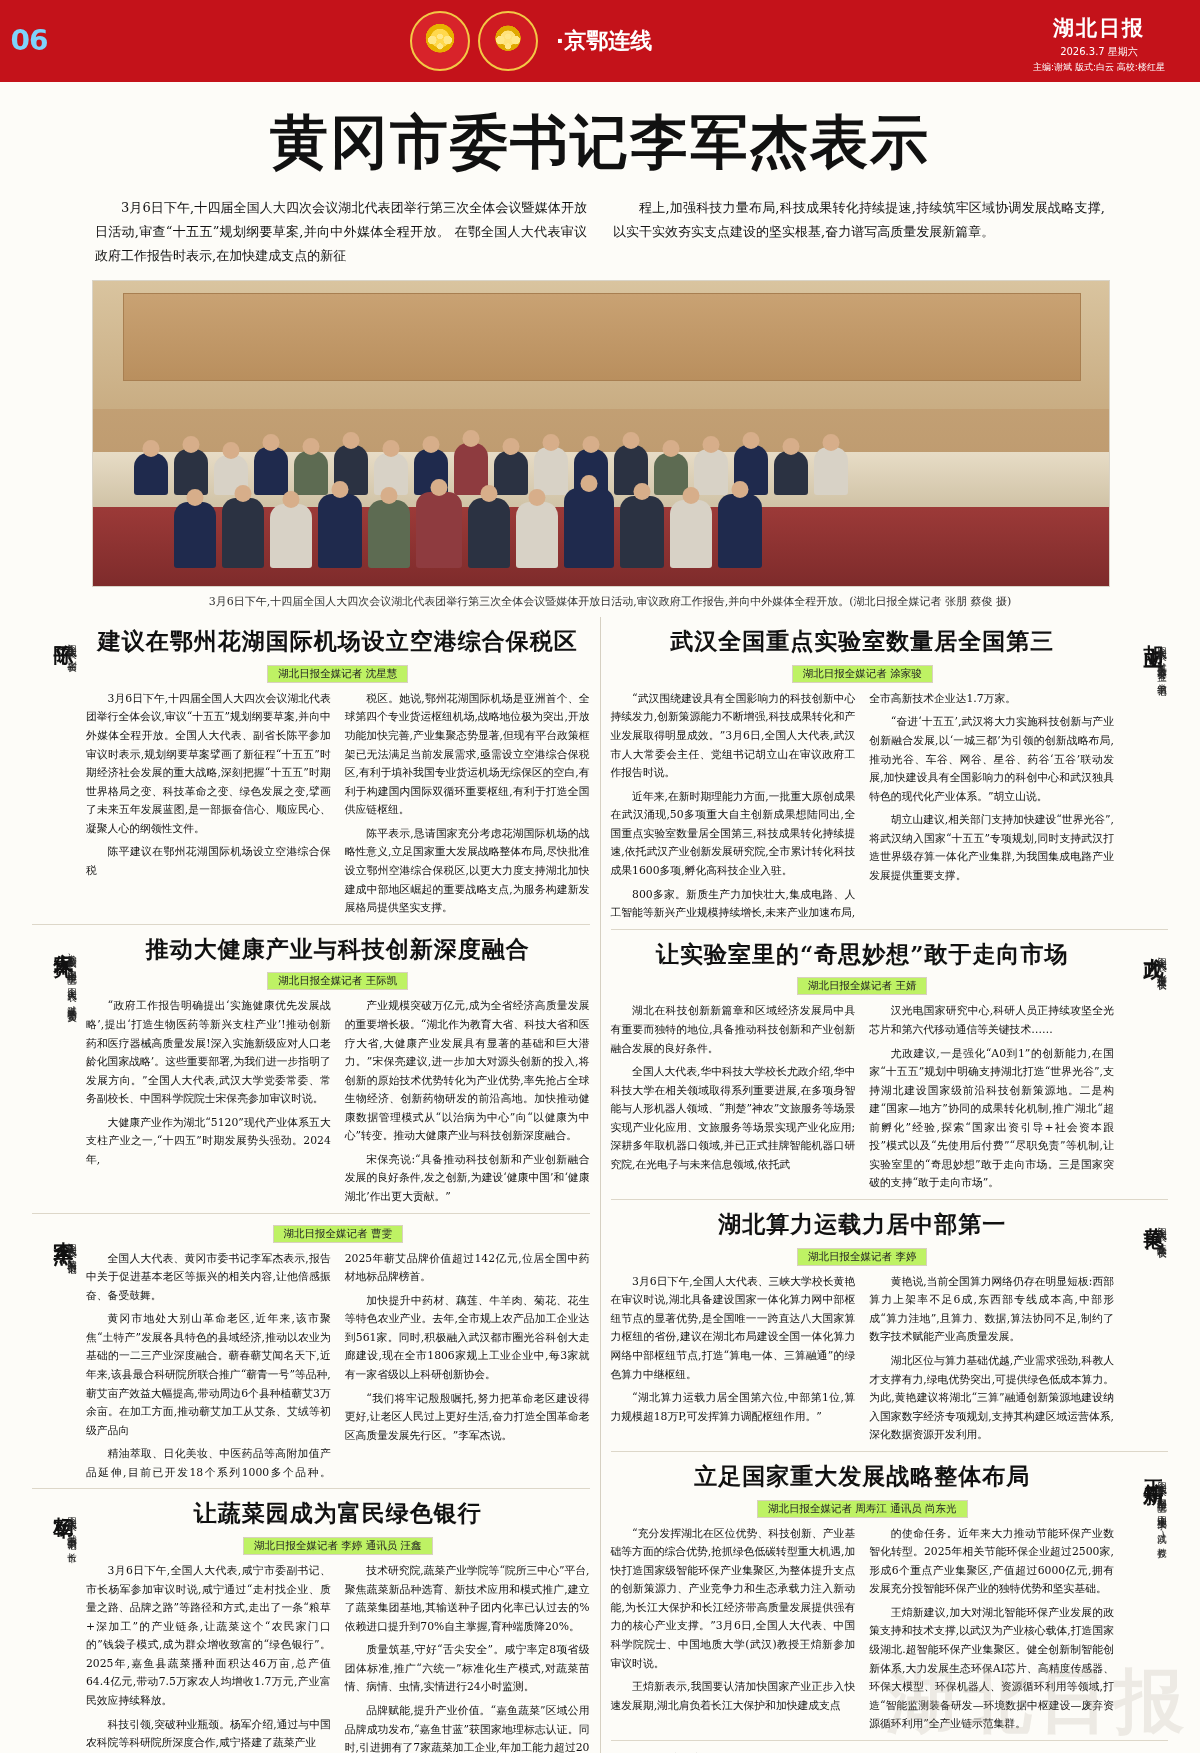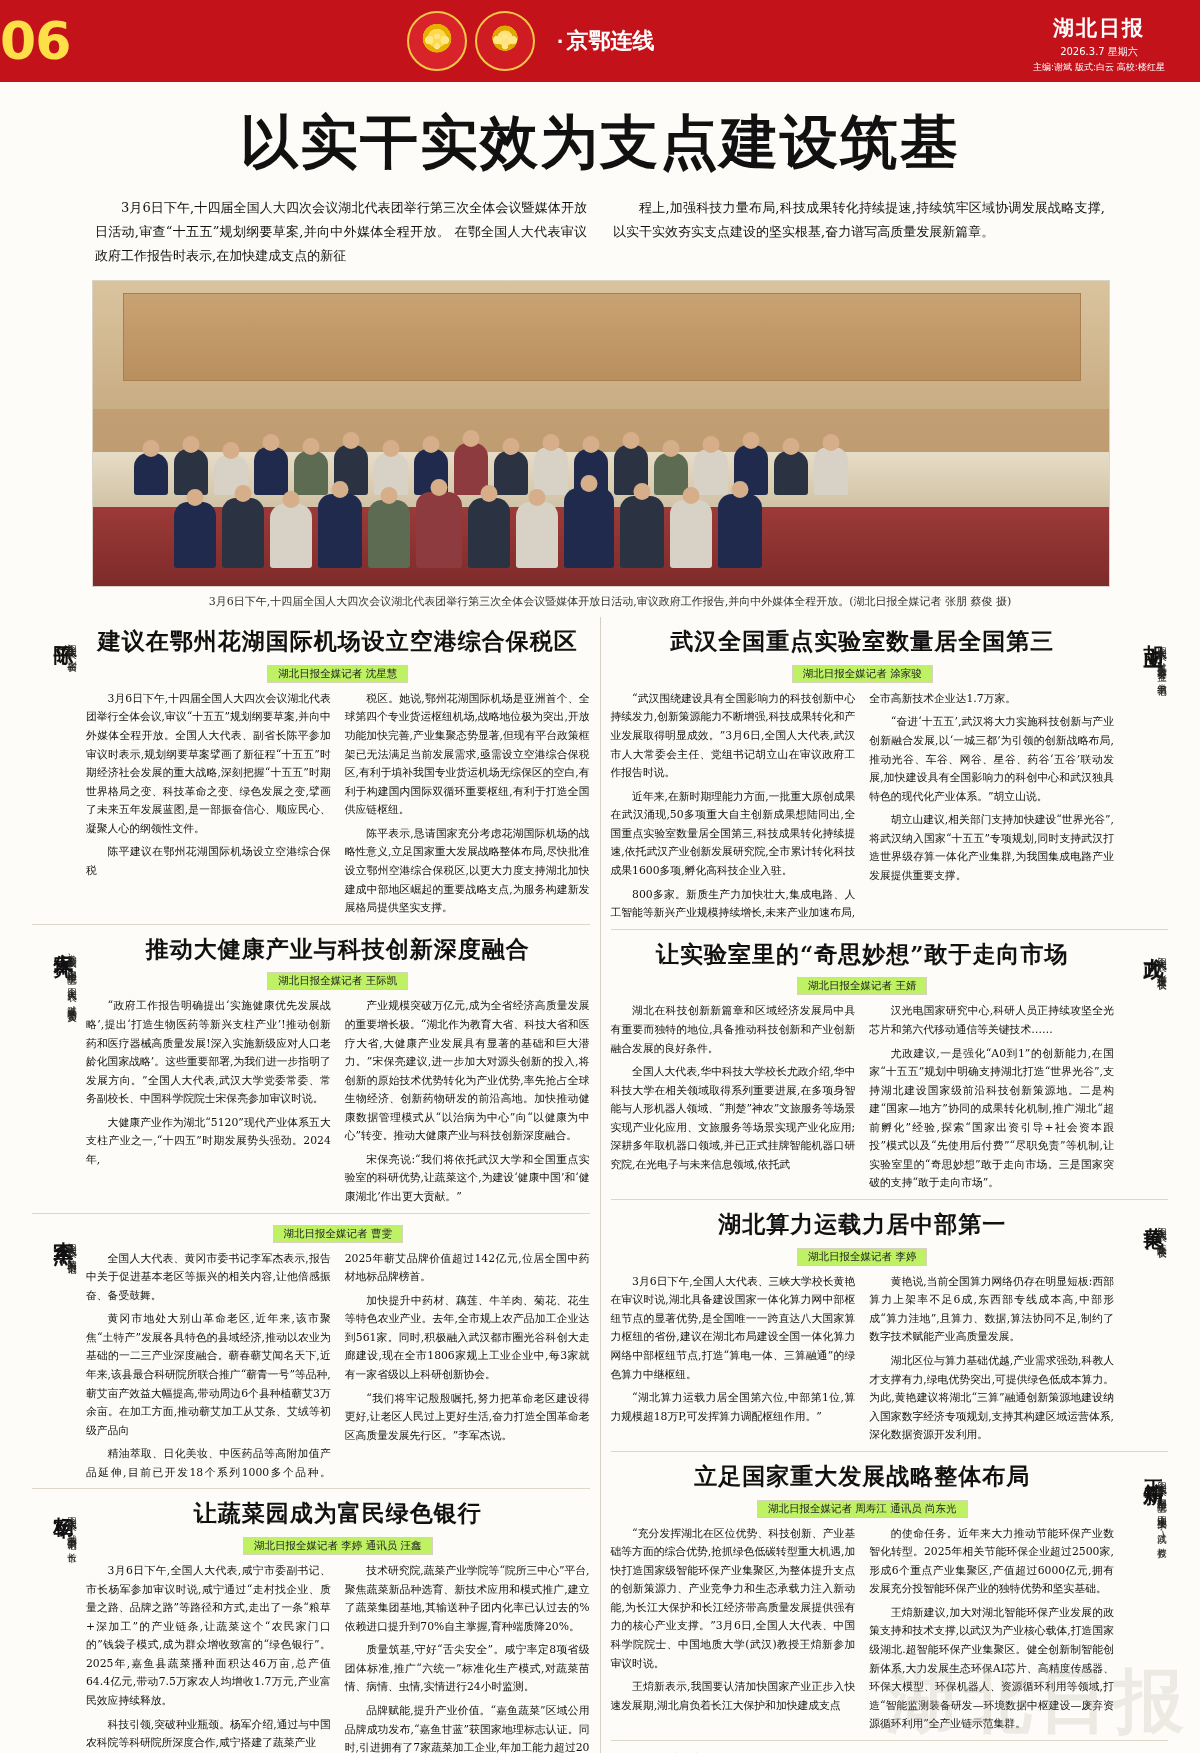--- a/index.html
+++ b/index.html
@@ -16,21 +16,21 @@
   
   .masthead{
     position:relative;
     height:82px;
     background:#c4121a;
     display:flex;align-items:center;
     overflow:hidden;
   }
   .page-num{
     width:58px;flex:none;
-    color:#fde047;font-size:52px;font-weight:bold;
+    color:#7dd3fc;font-size:28px;font-weight:bold;
     text-align:center;line-height:82px;
     font-family:"DejaVu Sans",sans-serif;
     letter-spacing:-1px;
   }
   .mast-center{
     flex:1;display:flex;align-items:center;justify-content:center;gap:8px;
   }
   .emblem{
     width:56px;height:56px;border-radius:50%;
     background:radial-gradient(circle at 50% 45%, #ffd84d 0 22%, #e8b100 23% 34%, #d8232a 35% 100%);
@@ -49,21 +49,21 @@
       radial-gradient(circle at 80% 40%, #ffe88a 0 18%, transparent 19%),
       radial-gradient(circle at 50% 75%, #ffe88a 0 16%, transparent 17%);
   }
   .mast-title{
     color:#fff;font-size:42px;font-weight:bold;letter-spacing:1px;
     white-space:nowrap;
     text-shadow:0 1px 0 rgba(0,0,0,.2);
   }
   .mast-sub{
     color:#fff;font-size:22px;font-weight:bold;white-space:nowrap;
-    align-self:center;margin-left:10px;font-family:Liberation Mono, monospace;
+    align-self:center;margin-left:10px;
   }
   .mast-right{
     width:190px;flex:none;text-align:center;color:#fff;padding-right:6px;
   }
   .mast-right .brand{
     font-size:21px;font-weight:bold;letter-spacing:2px;margin-top:6px;
   }
   .mast-right .date{font-size:10px;margin-top:3px;}
   .mast-right .staff{font-size:9px;margin-top:3px;line-height:1.3;}
 
@@ -181,21 +181,21 @@
       <div class="emblem cppcc"></div>
       <div class="mast-sub">·京鄂连线</div>
     </div>
     <div class="mast-right">
       <div class="brand">湖北日报</div>
       <div class="date">2026.3.7 星期六</div>
       <div class="staff">主编:谢斌 版式:白云 高校:楼红星</div>
     </div>
   </div>
 
-  <div class="headline">以实干实效为支点建设筑基</div>
+  <div class="headline">黄冈市委书记李军杰表示</div>
 
   <div class="lead">
     <div>
         <span class="indent">3月6日下午,十四届全国人大四次会议湖北代表团举行第三次全体会议暨媒体开放日活动,审查“十五五”规划纲要草案,并向中外媒体全程开放。
 在鄂全国人大代表审议政府工作报告时表示,在加快建成支点的新征</span>
       </div>
     <div>
         <span class="indent">程上,加强科技力量布局,科技成果转化持续提速,持续筑牢区域协调发展战略支撑,以实干实效夯实支点建设的坚实根基,奋力谱写高质量发展新篇章。</span>
       </div>
   </div>
@@ -273,21 +273,21 @@
             <span class="byline-name">宋保亮</span>
             <span class="byline-title">常委副校长、中国科学院院士、全国人大代表,武汉大学党委委员</span>
           </div>
           <div class="art-body">
             <div class="art-title">推动大健康产业与科技创新深度融合</div>
             <div class="credit-row"><span class="art-credit">湖北日报全媒记者 王际凯</span></div>
             <div class="cols2">
               <p>“政府工作报告明确提出‘实施健康优先发展战略’,提出‘打造生物医药等新兴支柱产业’!推动创新药和医疗器械高质量发展!深入实施新级应对人口老龄化国家战略’。这些重要部署,为我们进一步指明了发展方向。”全国人大代表,武汉大学党委常委、常务副校长、中国科学院院士宋保亮参加审议时说。</p>
               <p>大健康产业作为湖北“5120”现代产业体系五大支柱产业之一,“十四五”时期发展势头强劲。2024年,</p>
               <p>产业规模突破万亿元,成为全省经济高质量发展的重要增长极。“湖北作为教育大省、科技大省和医疗大省,大健康产业发展具有显著的基础和巨大潜力。”宋保亮建议,进一步加大对源头创新的投入,将创新的原始技术优势转化为产业优势,率先抢占全球生物经济、创新药物研发的前沿高地。加快推动健康数据管理模式从“以治病为中心”向“以健康为中心”转变。推动大健康产业与科技创新深度融合。</p>
-              <p>宋保亮说:“我们将依托武汉大学和全国重点实验室的科研优势,让蔬菜这个,为建设‘健康中国’和‘健康湖北’作出更大贡献。”</p>
+              <p>宋保亮说:“具备推动科技创新和产业创新融合发展的良好条件,发之创新,为建设‘健康中国’和‘健康湖北’作出更大贡献。”</p>
             </div>
           </div>
         </div>
       </div>
 
       <div class="article">
         <div class="art-inner">
           <div class="byline-v">
             <span class="byline-name">李军杰</span>
             <span class="byline-title">全国人大代表、黄冈市委书记</span>

